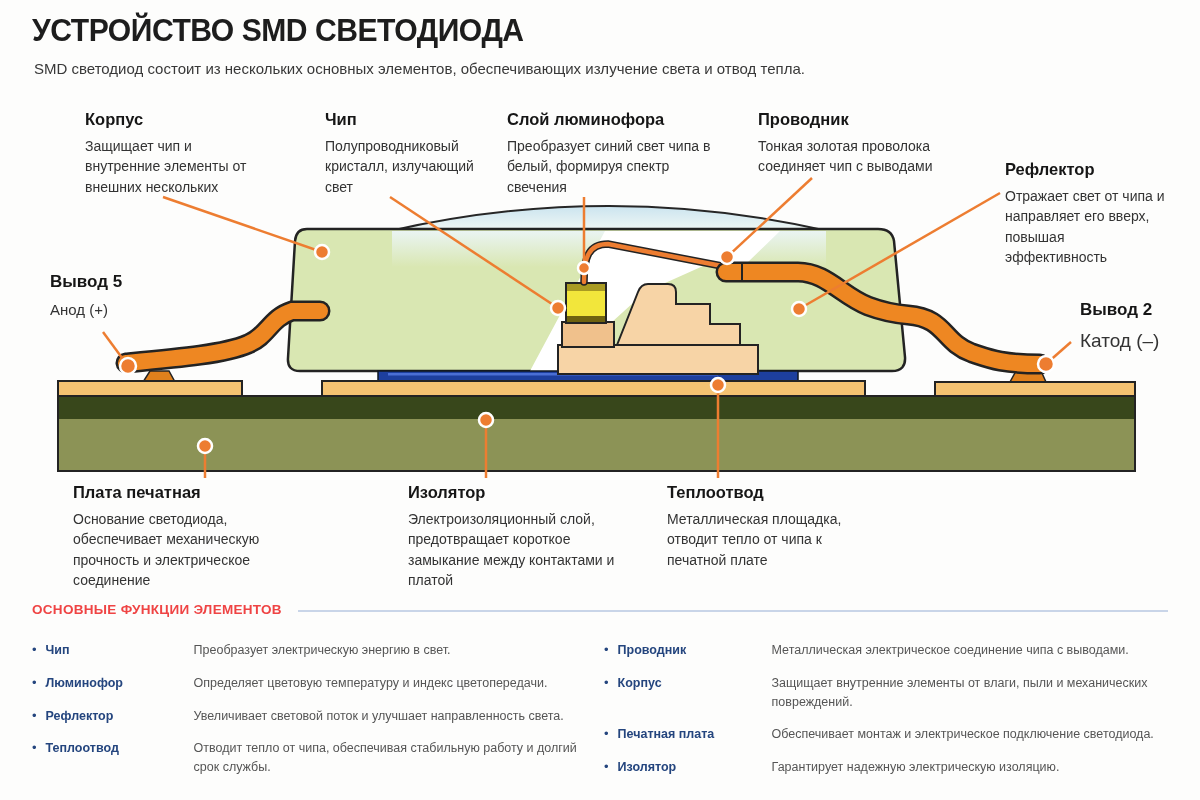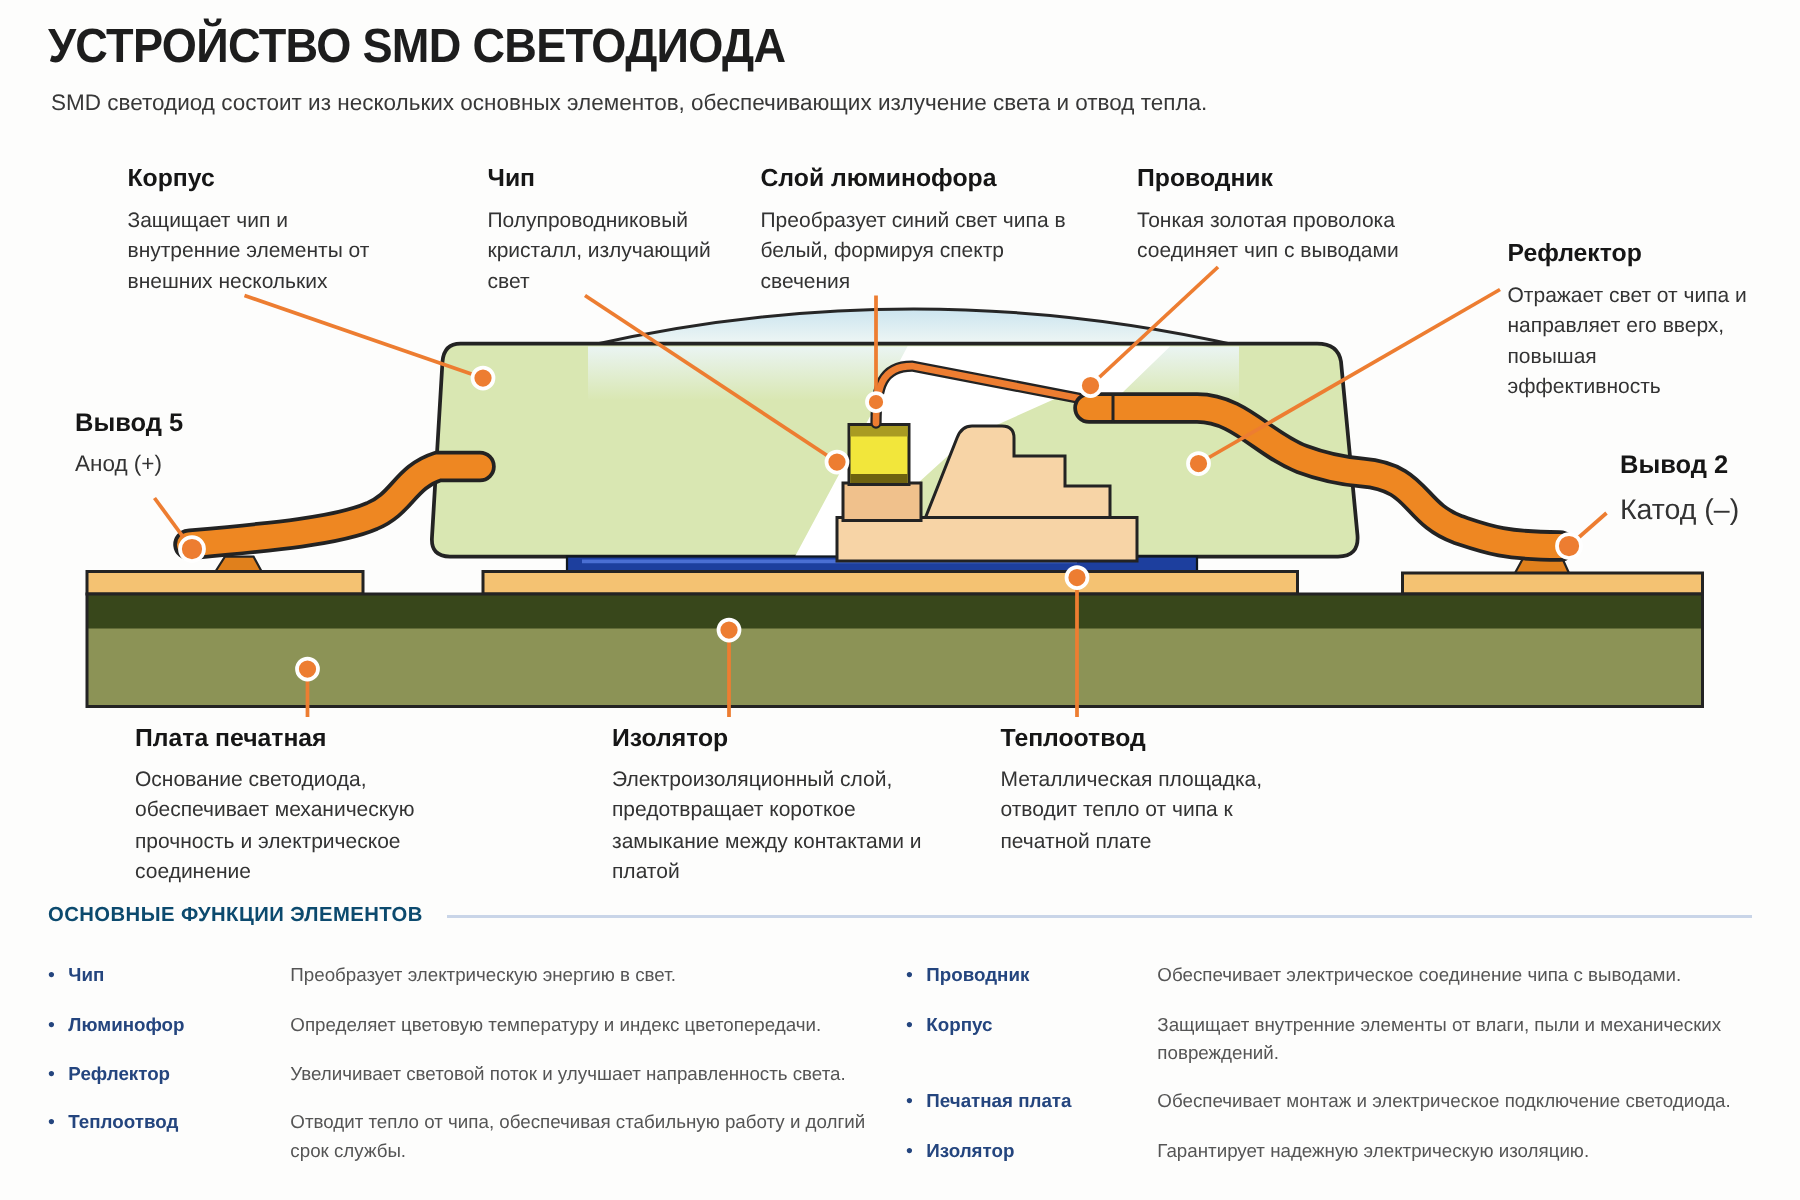--- a/index.html
+++ b/index.html
@@ -23,21 +23,21 @@
   }
   .diagram-svg { position: absolute; left: 0; top: 0; }
   .callout { position: absolute; z-index: 2; }
   .co-title { font-size: 16.5px; font-weight: 700; color: #161616; margin-bottom: 7px; }
   .co-desc  { font-size: 14px; color: #333; line-height: 1.45; }
   .functions {
     position: absolute; left: 32px; right: 32px; top: 602px; z-index: 2;
   }
   .fn-head-row { display: flex; align-items: center; }
   .fn-heading {
-    font-size: 13.5px; font-weight: 700; color: #0c4a6e; letter-spacing: 0.3px;
+    font-size: 13.5px; font-weight: 700; color: #ef4444; letter-spacing: 0.3px;
     white-space: nowrap;
   }
   .fn-rule { flex: 1 1 auto; border-top: 2px solid #C9D5E8; margin-left: 16px; margin-top: 2px; }
   .fn-cols { display: flex; margin-top: 24px; }
   .fn-col { display: flex; flex-direction: column; row-gap: 14px; }
   .fn-col-left  { width: 572px; }
   .fn-col-right { flex: 1; }
   .fn-item { display: flex; align-items: flex-start; font-size: 12.5px; line-height: 1.5; }
   .fn-bullet { color: #24457E; font-size: 13px; margin-right: 9px; line-height: 1.4; }
   .fn-term { font-weight: 700; color: #24457E; flex: 0 0 100px; }
@@ -157,21 +157,21 @@
 <div class="callout" style="left:50px; top:272px; width:130px;">
   <div class="co-title" style="font-size:17px;">Вывод 5</div>
   <div class="co-desc" style="font-size:15px;">Анод (+)</div>
 </div>
 
 <div class="callout" style="left:1080px; top:300px; width:110px;">
   <div class="co-title" style="font-size:17px;">Вывод 2</div>
   <div class="co-desc" style="font-size:19px;">Катод (–)</div>
 </div>
 
-<div class="callout" style="left:90px; top:483px; width:205px;">
+<div class="callout" style="left:73px; top:483px; width:205px;">
   <div class="co-title">Плата печатная</div>
   <div class="co-desc">Основание светодиода, обеспечивает механическую прочность и электрическое соединение</div>
 </div>
 
 <div class="callout" style="left:408px; top:483px; width:215px;">
   <div class="co-title">Изолятор</div>
   <div class="co-desc">Электроизоляционный слой, предотвращает короткое замыкание между контактами и платой</div>
 </div>
 
 <div class="callout" style="left:667px; top:483px; width:215px;">
@@ -204,21 +204,21 @@
       <div class="fn-item">
         <span class="fn-bullet">•</span>
         <span class="fn-term">Теплоотвод</span>
         <span class="fn-desc">Отводит тепло от чипа, обеспечивая стабильную работу и долгий срок службы.</span>
       </div>
     </div>
     <div class="fn-col fn-col-right">
       <div class="fn-item">
         <span class="fn-bullet">•</span>
         <span class="fn-term">Проводник</span>
-        <span class="fn-desc">Обеспечивает электрическое соединение чипа с выводами.</span>
+        <span class="fn-desc">Металлическая электрическое соединение чипа с выводами.</span>
       </div>
       <div class="fn-item">
         <span class="fn-bullet">•</span>
         <span class="fn-term">Корпус</span>
         <span class="fn-desc">Защищает внутренние элементы от влаги, пыли и механических повреждений.</span>
       </div>
       <div class="fn-item">
         <span class="fn-bullet">•</span>
         <span class="fn-term">Печатная плата</span>
         <span class="fn-desc">Обеспечивает монтаж и электрическое подключение светодиода.</span>

